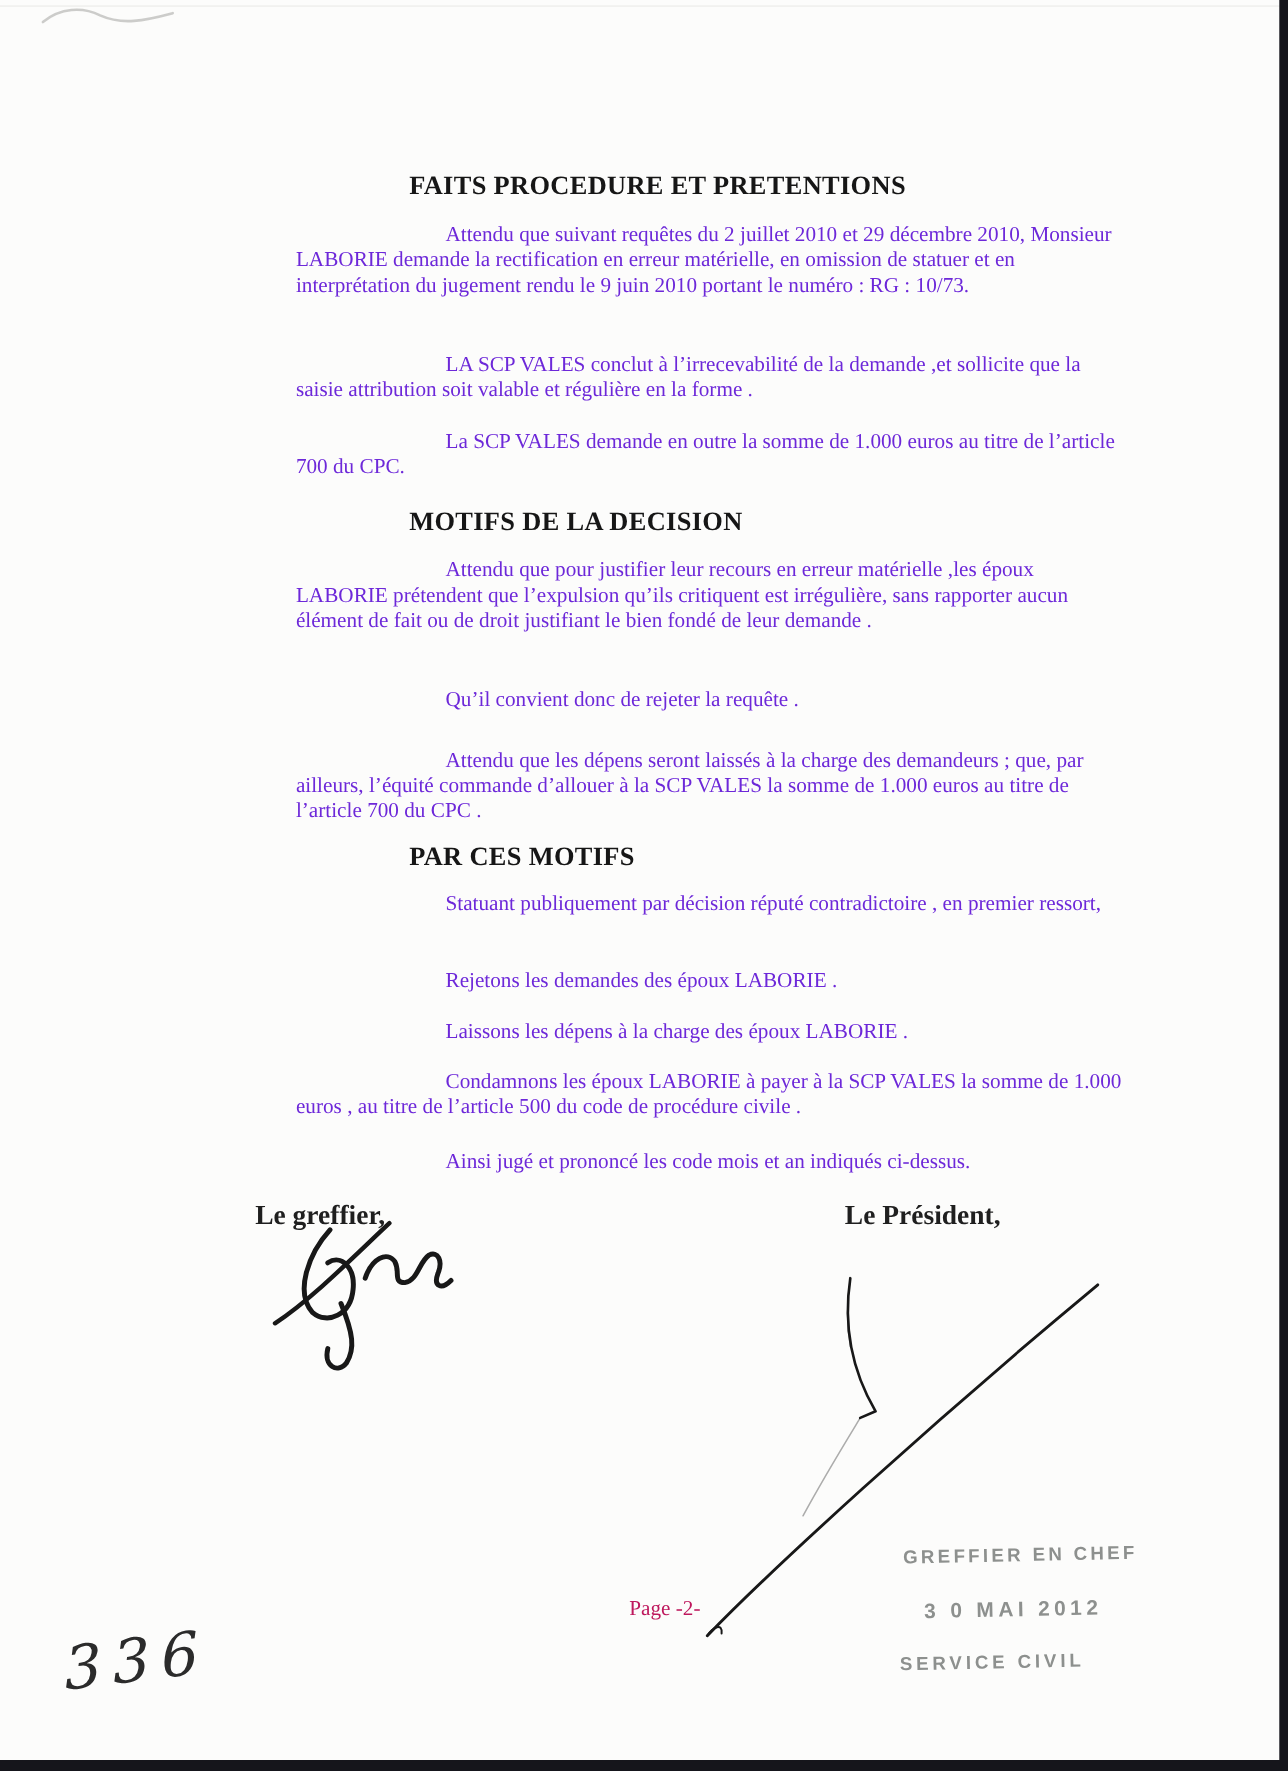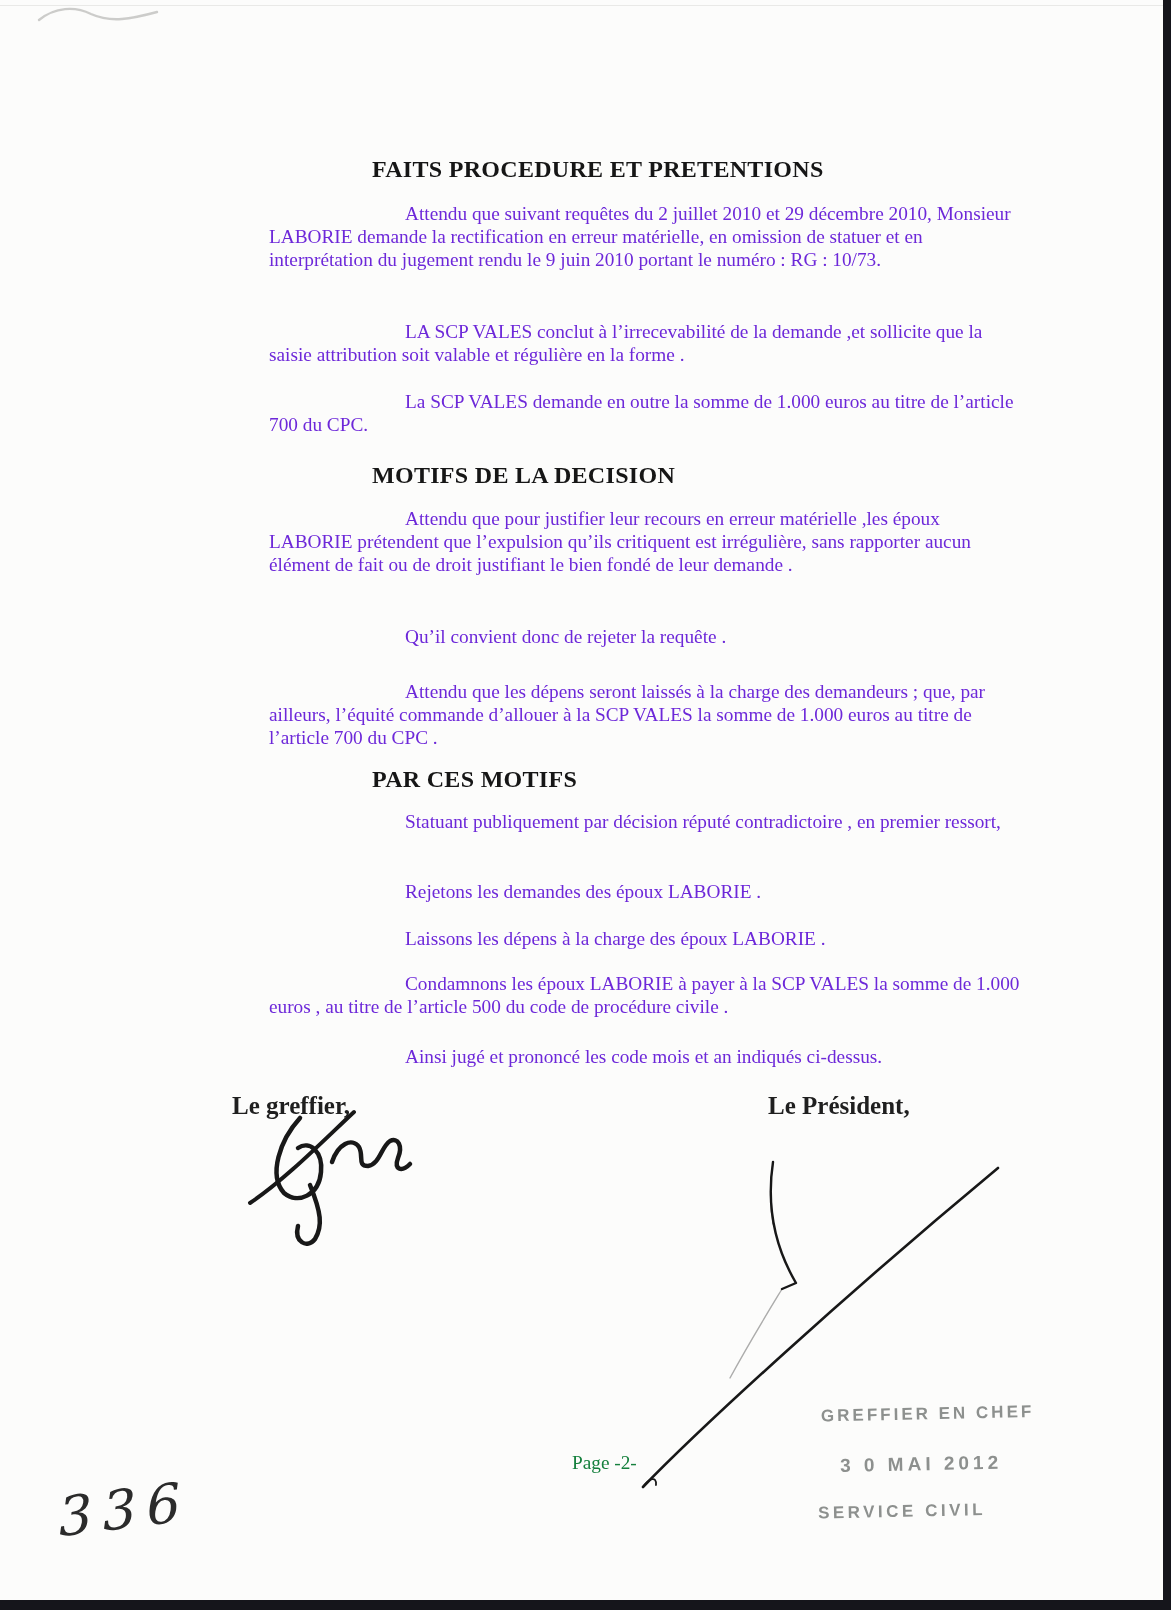--- a/index.html
+++ b/index.html
@@ -23,21 +23,21 @@
     position:absolute; left:236px; width:758px;
     font-size:19.3px; line-height:23px; text-indent:136px;
     color:#6d28d9;
     margin-left:33px;
   }
   .sig-label { position:absolute; font-size:25px; color:#1f1f1f; white-space:nowrap;font-weight:bold; }
 
   .sig-svg { position:absolute; }
   .sig-svg path { fill:none; stroke:#181818; stroke-linecap:round; stroke-linejoin:round; }
 
-  .page-label { position:absolute; left:572px; top:1452px; font-size:19.3px; color:#15803d; white-space:nowrap; }
+  .page-label { position:absolute; left:572px; top:1452px; font-size:19.3px; color:#be185d; white-space:nowrap; }
 
   .stamp {
     position:absolute; left:817px; top:1404px; width:240px;
     font-family:"Liberation Sans","DejaVu Sans",sans-serif;
     font-weight:bold; transform:rotate(-1.2deg);
   }
   .stamp-line1 { margin-left:5px; font-size:17px; letter-spacing:3px; margin-bottom:29px; }
   .stamp-line2 { margin-left:23px; font-size:19px; letter-spacing:4px; margin-bottom:26px; }
   .stamp-line3 { margin-left:0px; font-size:17px; letter-spacing:3.5px; }
 

